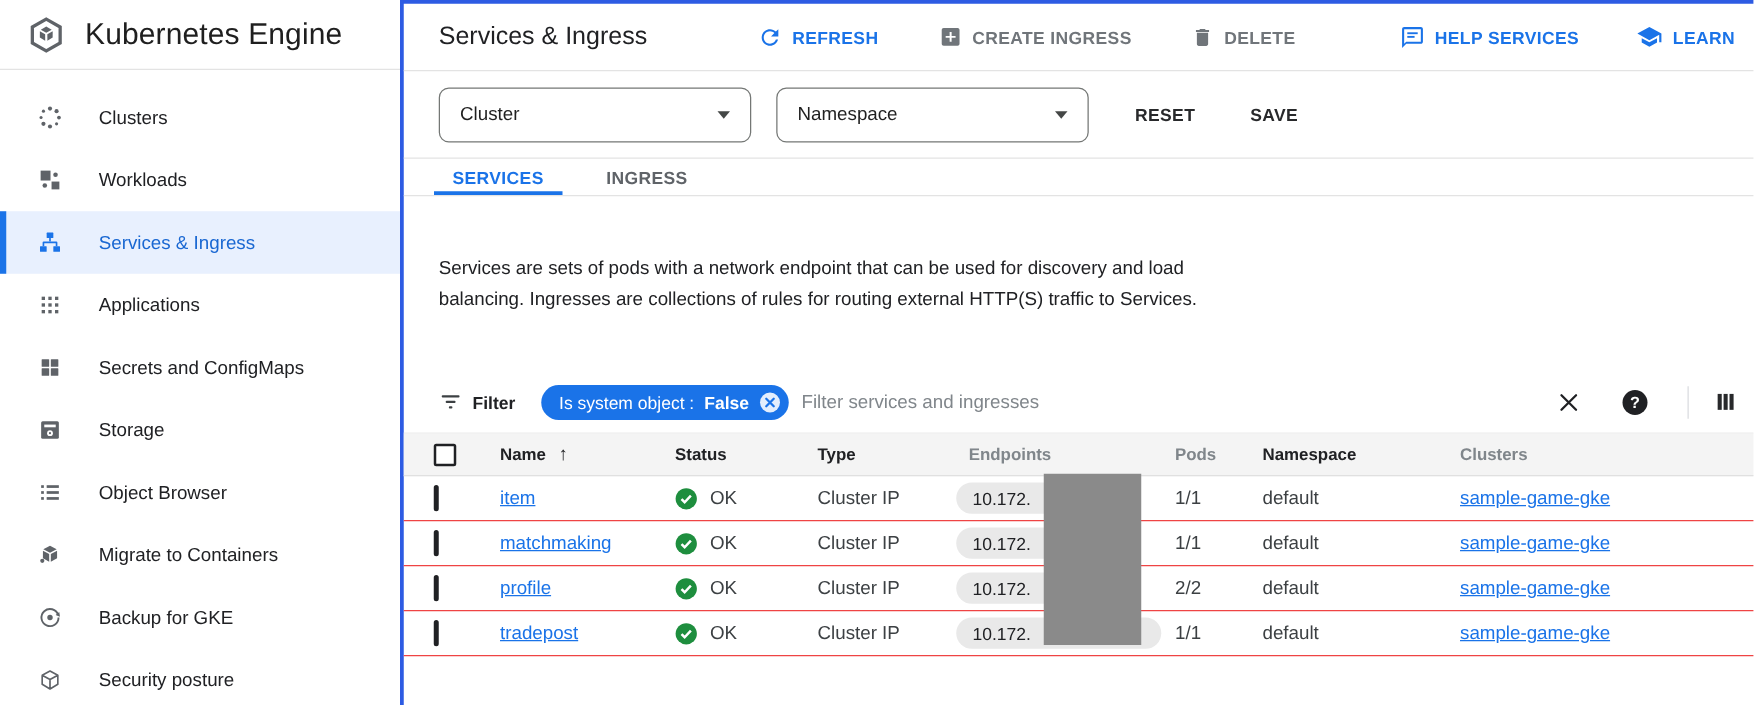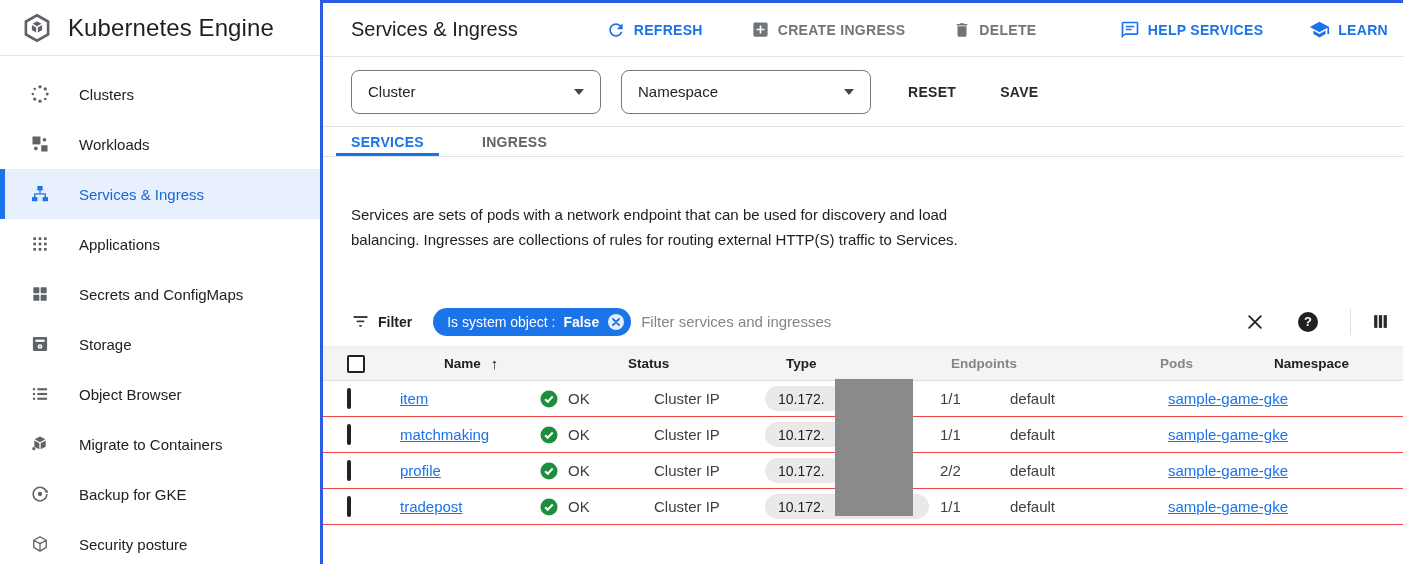--- a/index.html
+++ b/index.html
@@ -33,21 +33,21 @@
   .tb-right { margin-left: auto; display: flex; align-items: center; gap: 46px; }
 
   .filter-controls { height: 70px; display: flex; align-items: center; padding-left: 28px; border-bottom: 1px solid #e3e3e3; }
   .select-box { width: 250px; height: 44px; border: 1px solid #747775; border-radius: 8px; display: flex; align-items: center;
                 justify-content: space-between; padding: 0 16px; margin-right: 20px; font-size: 15px; color: #1f1f1f; cursor: pointer; }
   .caret { width: 0; height: 0; border-left: 5px solid transparent; border-right: 5px solid transparent; border-top: 6px solid #444746; }
   .text-btn { font-size: 14px; font-weight: 700; letter-spacing: .3px; color: #28292b; cursor: pointer; }
   .text-btn.reset { margin-left: 17px; }
   .text-btn.save { margin-left: 44px; }
 
-  .tabs { height: 30px; display: flex; gap: 28px; padding-left: 13px; border-bottom: 1px solid #e3e3e3; }
+  .tabs { height: 30px; display: flex; gap: 20px; padding-left: 24px; border-bottom: 1px solid #e3e3e3; }
   .tab { padding: 0 15px; display: flex; align-items: center; font-size: 14px; font-weight: 700; letter-spacing: .3px; color: #5f6368; cursor: pointer; }
   .tab.active { color: #1a73e8; box-shadow: inset 0 -3px 0 #1a73e8; }
 
   .description { height: 140px; padding: 45px 28px 0; font-size: 15px; line-height: 25px; color: #202124; }
   .description .inner { max-width: 620px; }
 
   .filter-bar { height: 50px; display: flex; align-items: center; padding: 0 14px 0 28px; border-bottom: 1px solid #ececec; }
   .fb-label { font-size: 14px; font-weight: 700; color: #202124; margin-left: 8px; }
   .chip { margin-left: 21px; height: 28px; background: #1a73e8; color: #fff; border-radius: 14px; display: flex; align-items: center;
           gap: 8px; padding: 0 6px 0 14px; font-size: 14px; cursor: pointer; flex: none; }
@@ -55,21 +55,21 @@
   .fb-input { flex: 1; margin-left: 8px; border: none; outline: none; font-size: 15px; color: #202124; font-family: inherit; background: transparent; min-width: 50px; }
   .fb-input::placeholder { color: #80868b; }
   .fb-icons { display: flex; align-items: center; }
   .icon-btn { display: flex; align-items: center; justify-content: center; cursor: pointer; }
   .help-circle { width: 20px; height: 20px; border-radius: 50%; background: #202124; color: #fff; font-size: 13px; font-weight: 700;
                  display: flex; align-items: center; justify-content: center; margin-left: 33px; cursor: pointer; }
   .fb-divider { width: 1px; height: 26px; background: #dadce0; margin: 0 21px 0 32px; }
 
   
   .grid-cols { display: grid; grid-template-columns: 53px 140px 114px 111px 175px 70px 158px 1fr; align-items: center; padding-left: 24px; }
-  .thead { height: 34px; background: #f4f4f4; border-bottom: 1px solid #e0e0e0; font-size: 13.5px; font-weight: 700; color: #202124; gap: 44px; }
+  .thead { height: 34px; background: #f4f4f4; border-bottom: 1px solid #e0e0e0; font-size: 13.5px; font-weight: 700; color: #202124; }
   .th { display: flex; align-items: center; }
   .th.muted { color: #80868b; }
   .th-endpoints { padding-left: 10px; }
   .sort-arrow { font-size: 15px; font-weight: 700; margin-left: 10px; color: #202124; }
   .row { height: 36px; border-bottom: 1px solid #ef4444; font-size: 15px; color: #3c4043; }
   .cb { width: 18px; height: 18px; border: 2px solid #202124; border-radius: 2px; background: #fff; cursor: pointer; }
   .link { color: #1a73e8; text-decoration: underline; cursor: pointer; white-space: nowrap; width: fit-content; }
   .status-cell { display: flex; align-items: center; gap: 10px; }
   .endpoint-chip { width: 147px; height: 25px; background: #e9e9e9; border-radius: 13px; display: flex; align-items: center;
                    padding-left: 13px; font-size: 14px; color: #202124; overflow: hidden; white-space: nowrap; cursor: pointer; }

